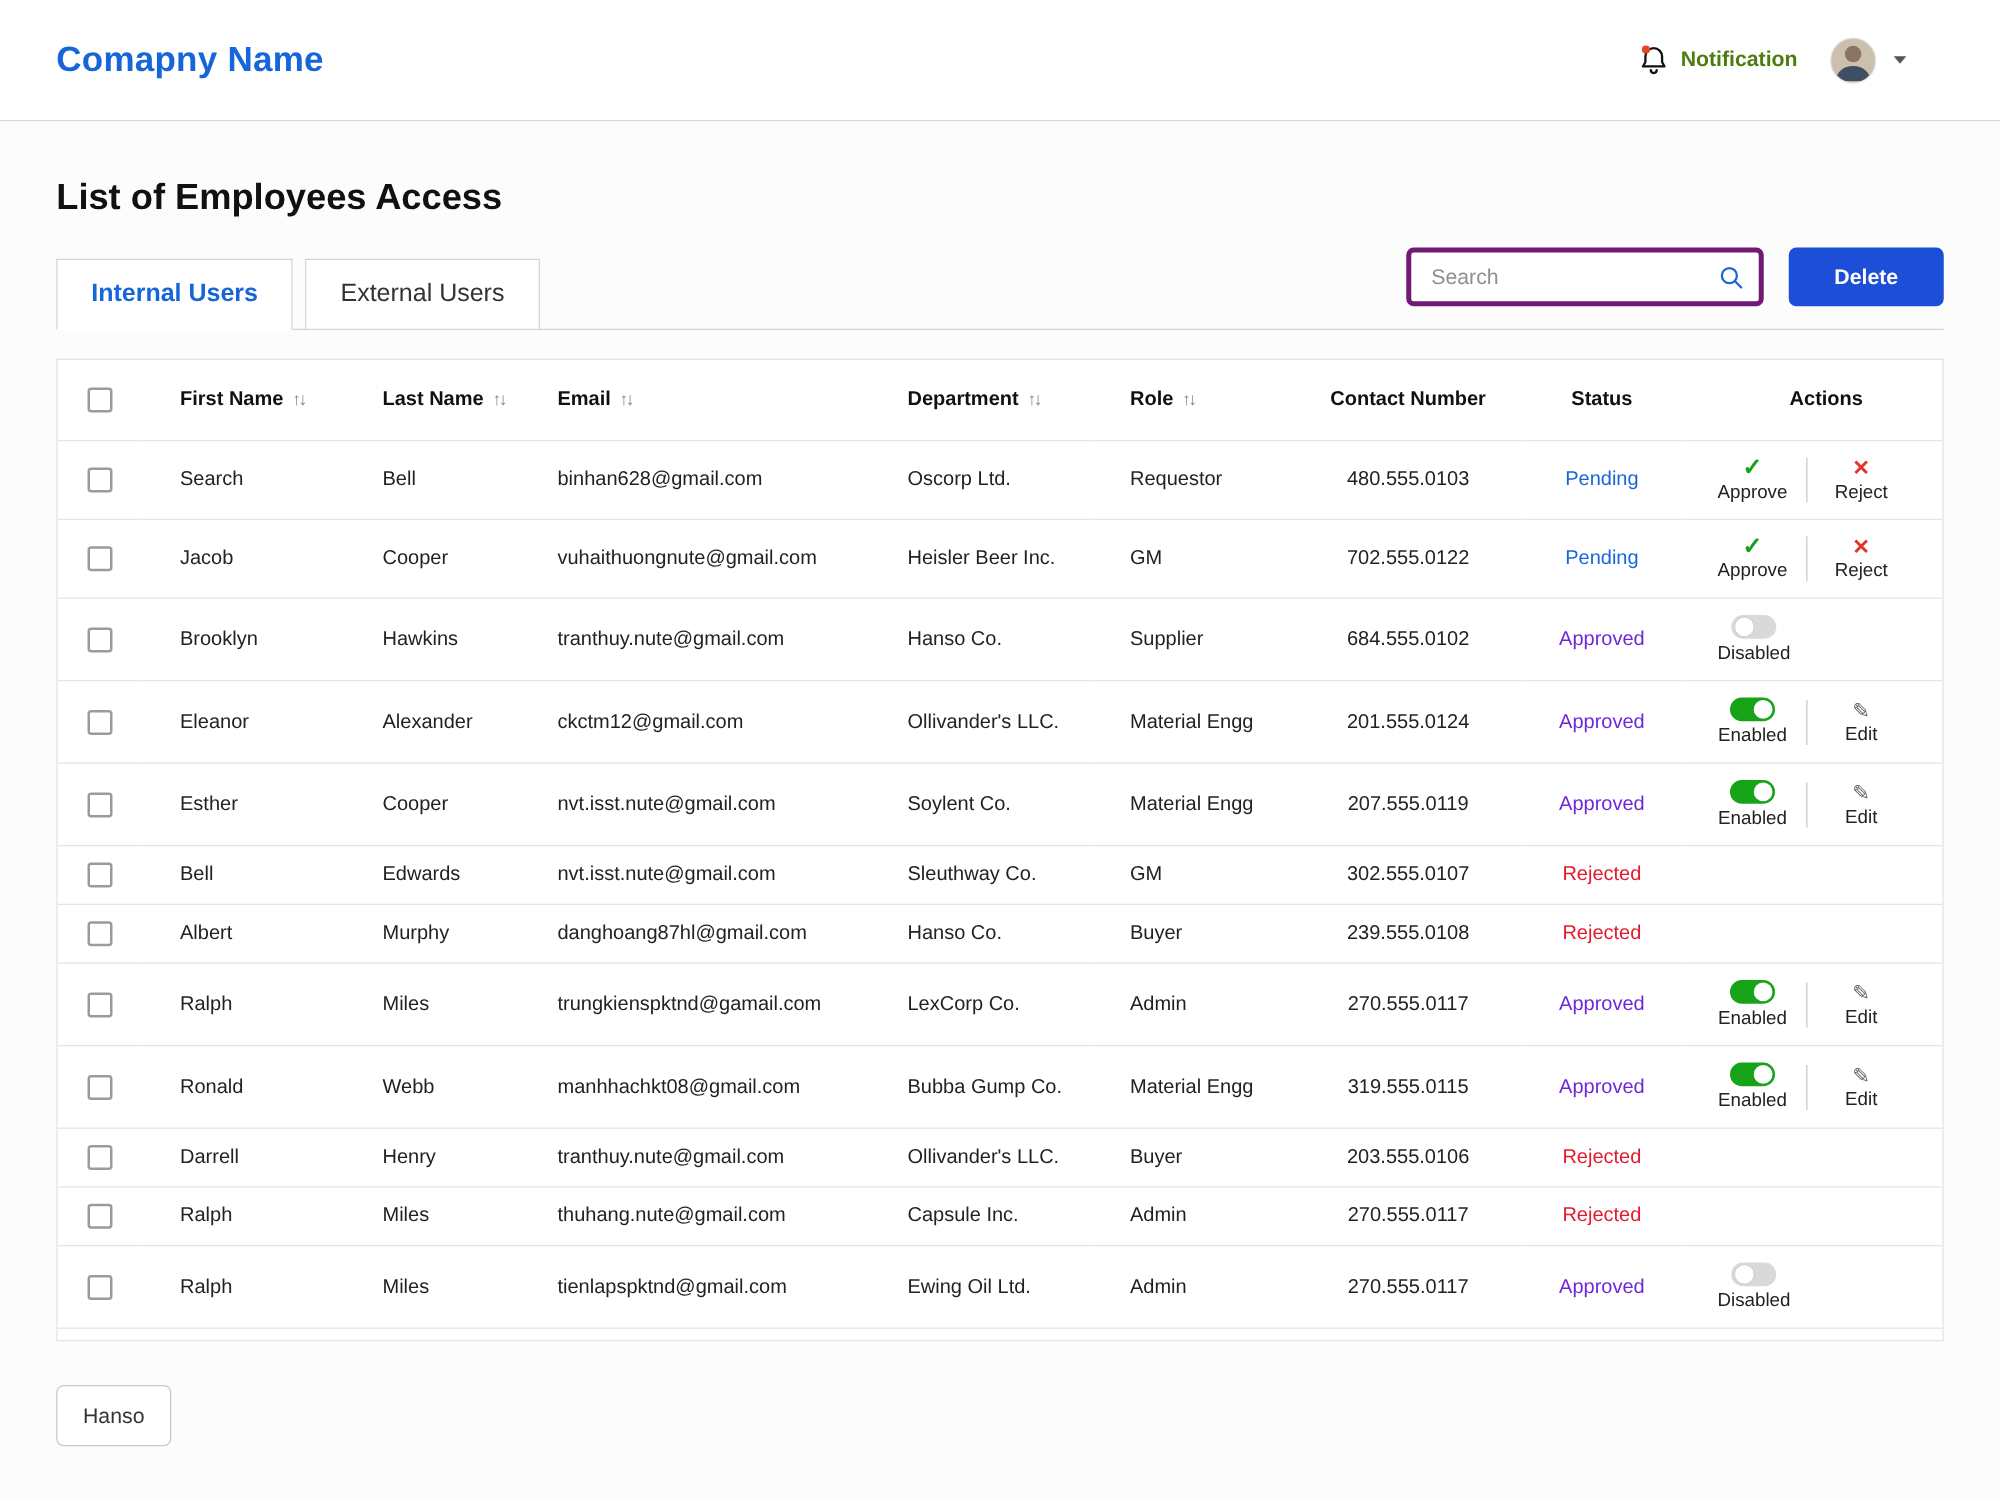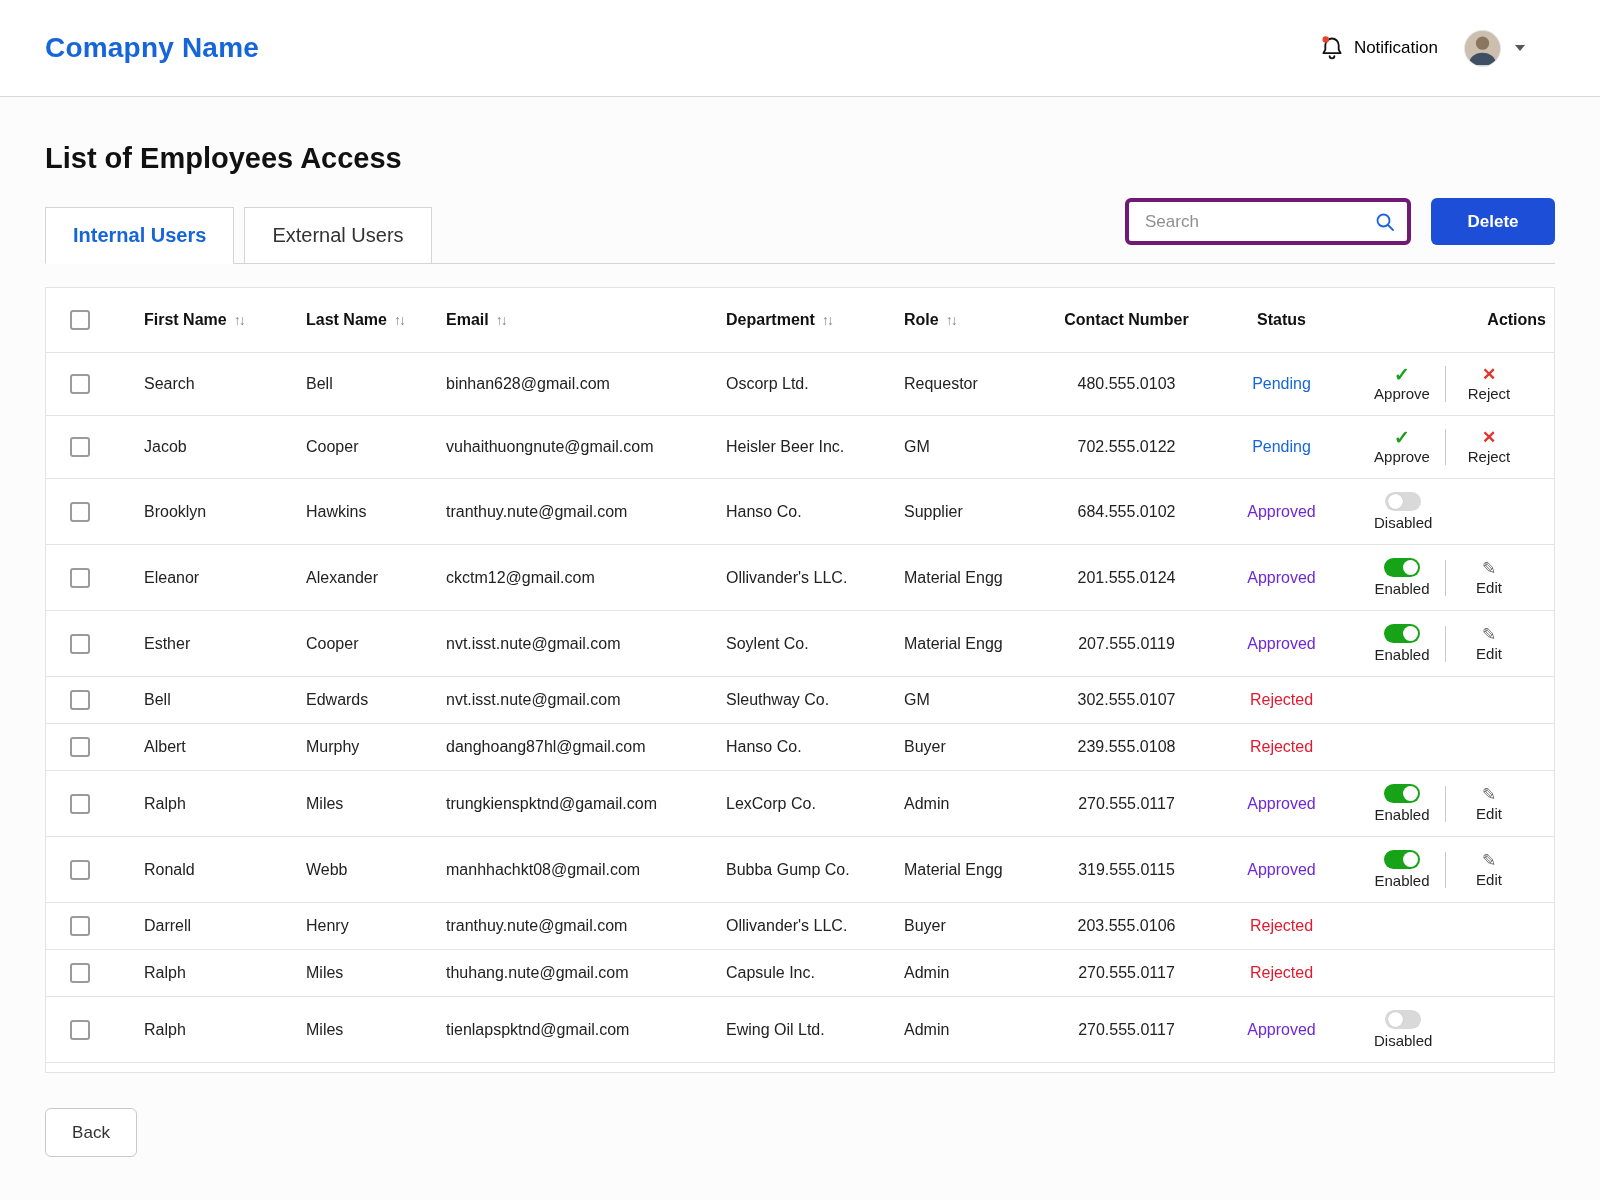--- a/index.html
+++ b/index.html
@@ -24,21 +24,21 @@
     padding: 0 75px 0 45px;
   }
   .company-name {
     color: #1766d9;
     font-size: 28px;
     font-weight: bold;
     letter-spacing: 0.2px;
   }
   .topbar-right { display: flex; align-items: center; gap: 12px; }
   .notif-wrap { display: flex; align-items: center; gap: 9px; cursor: pointer; }
-  .notif-label { font-size: 17px; font-weight: 400; color: #000000; }
+  .notif-label { font-size: 17px; font-weight: 700; color: #4d7c0f; }
   .avatar {
     width: 37px; height: 37px; border-radius: 50%;
     background: #cfd4d9; overflow: hidden; margin-left: 14px;
     display:flex; align-items:flex-end; justify-content:center;
     border: 1px solid #e2e2e2;
   }
   .caret {
     width: 0; height: 0; margin-left: 2px;
     border-left: 5px solid transparent;
     border-right: 5px solid transparent;
@@ -107,21 +107,21 @@
     background: #fff;
     border: 1px solid #e3e3e3;
     height: 786px;
     overflow: hidden;
   }
   table { width: 100%; border-collapse: collapse; table-layout: fixed; }
   th, td { border-bottom: 1px solid #e4e4e4; font-size: 16px; }
   thead th {
     font-weight: bold; color: #111;
     padding: 22px 8px;
-    text-align: right;
+    text-align: center;
   }
   tbody td { padding: 13px 8px; color: #222; }
   .cb { text-align: center !important; }
   .al { text-align: left; padding-left: 30px !important; }
   .ac { text-align: center !important; }
   input[type="checkbox"] {
     appearance: none; -webkit-appearance: none;
     width: 20px; height: 20px;
     border: 2px solid #9b9b9b; border-radius: 3px;
     background: #fff; margin: 0; vertical-align: middle; cursor: pointer;
@@ -489,16 +489,16 @@
             <td class="al">Material Engg</td>
             <td class="ac">201.555.0124</td>
             <td class="ac st-approved">Approved</td>
             <td class="actions"></td>
           </tr>
         </tbody>
     </table>
   </div>
 </div>
 
-<button class="back-btn">Back</button>
+<button class="back-btn">Hanso</button>
 
 
 
 
 </body></html>

